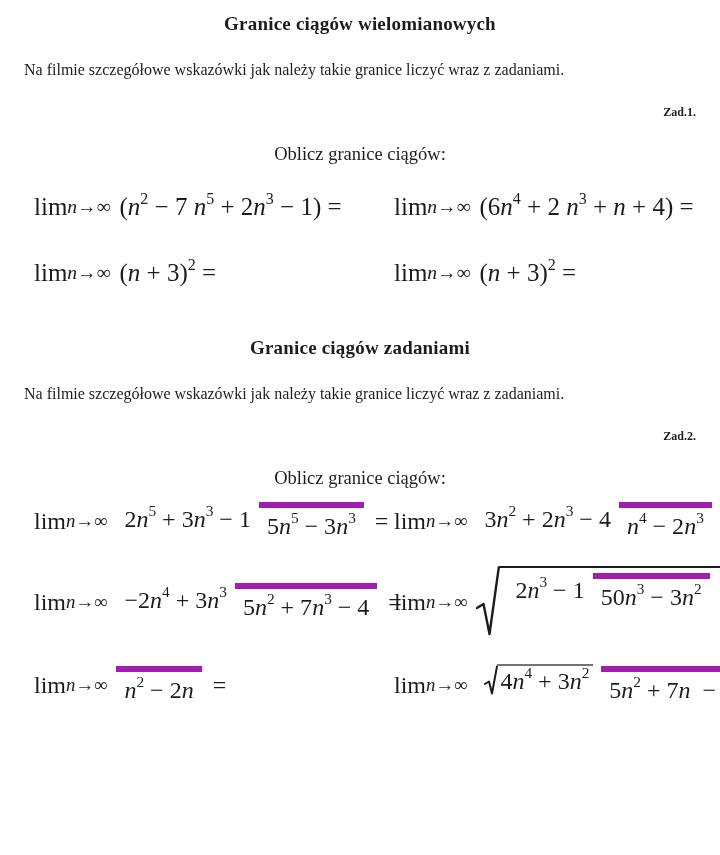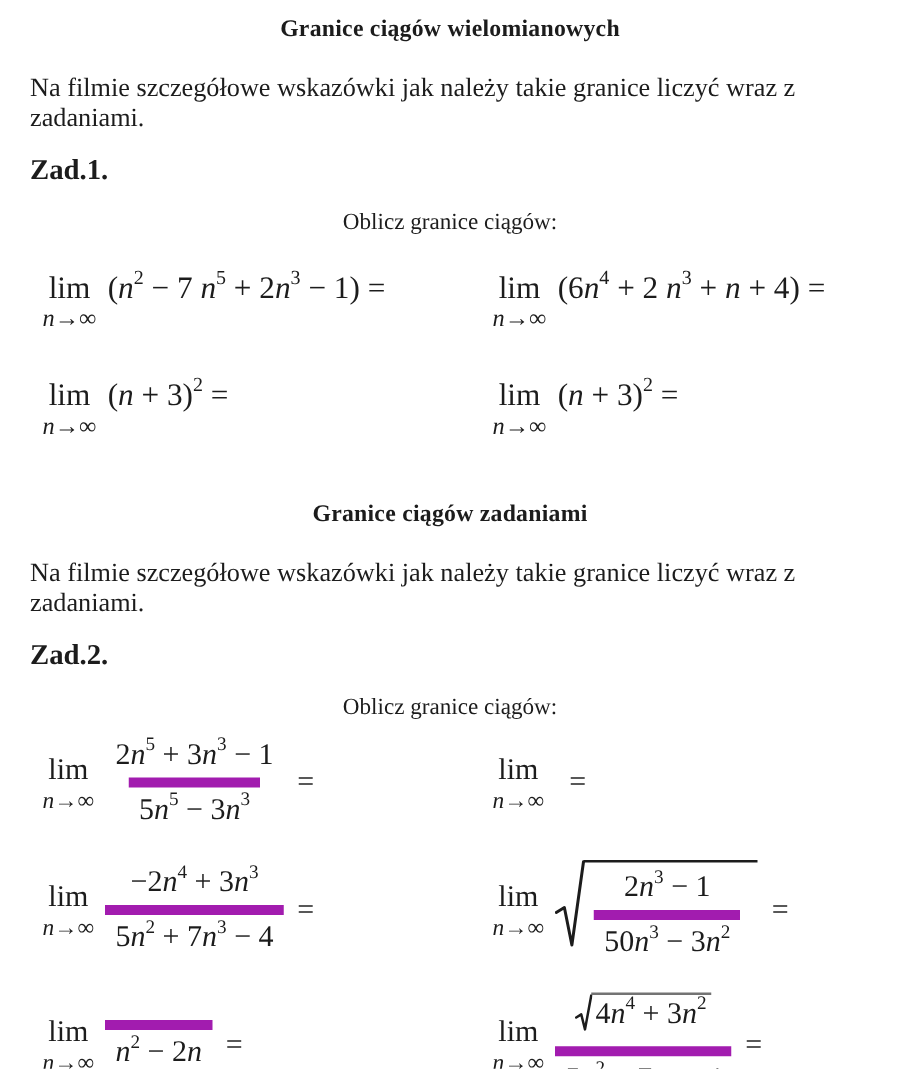--- a/index.html
+++ b/index.html
@@ -22,29 +22,30 @@
   }
   .doc-title {
     font-size: 19px;
     font-weight: bold;
     text-align: center;
     margin: 0;
     line-height: 24px;
     letter-spacing: 0.2px;
   }
   .intro {
-    font-size: 21px;
+    font-size: 16px;
     margin: 22px 0 0 0;
     line-height: 24px;
   }
   .task-label {
-    font-size: 23px;
+    font-size: 12px;
     font-weight: bold;
     margin: 18px 0 0 0;
     line-height: 24px;
+    text-align: right;
   }
   .instruction {
     font-size: 18.5px;
     margin: 18px 0 0 0;
     line-height: 24px;
     text-align: center;
   }
   .title-2 {
     margin-top: 48px;
   }
@@ -69,21 +70,20 @@
     font-size: 25px;
     line-height: 30px;
     white-space: nowrap;
   }
   .formula.centered {
     align-items: center;
     font-size: 24px;
   }
   .limblock {
     display: inline-flex;
-    flex-direction: column;
     align-items: center;
     margin-right: 9px;
   }
   .lim-word {
     line-height: 30px;
   }
   .lim-sub {
     font-size: 0.78em;
     line-height: 20px;
   }
@@ -96,30 +96,30 @@
     line-height: 0;
     position: relative;
     top: -0.12em;
   }
   .eq {
     margin-left: 11px;
   }
   
   .frac {
     display: inline-flex;
-    flex-direction: column;
+    flex-direction: row;
     align-items: center;
     justify-content: flex-end;
   }
   .frac .num {
     padding: 0 8px 4px 8px;
     line-height: 28px;
   }
   .frac .den {
-    border-top: 8px solid #a21caf;
+    border-top: 6px solid #a21caf;
     padding: 4px 8px 0 8px;
     line-height: 28px;
   }
   
   .bigsqrt {
     display: inline-flex;
     align-items: flex-start;
   }
   .bigsqrt .radical {
     flex: 0 0 auto;
@@ -213,20 +213,24 @@
         <span class="num">2<i>n</i><sup>5</sup> + 3<i>n</i><sup>3</sup> − 1</span>
         <span class="den">5<i>n</i><sup>5</sup> − 3<i>n</i><sup>3</sup></span>
       </span>
       <span class="eq">=</span>
     </div>
 
     <div class="formula centered">
       <span class="limblock">
         <span class="lim-word">lim</span>
         <span class="lim-sub"><i>n</i>→∞</span>
+      </span>
+      <span class="frac">
+        <span class="num">3<i>n</i><sup>2</sup> + 2<i>n</i><sup>3</sup> − 4</span>
+        <span class="den"><i>n</i><sup>4</sup> − 2<i>n</i><sup>3</sup></span>
       </span>
       <span class="eq">=</span>
     </div>
 
     <div class="formula centered">
       <span class="limblock">
         <span class="lim-word">lim</span>
         <span class="lim-sub"><i>n</i>→∞</span>
       </span>
       <span class="frac">

